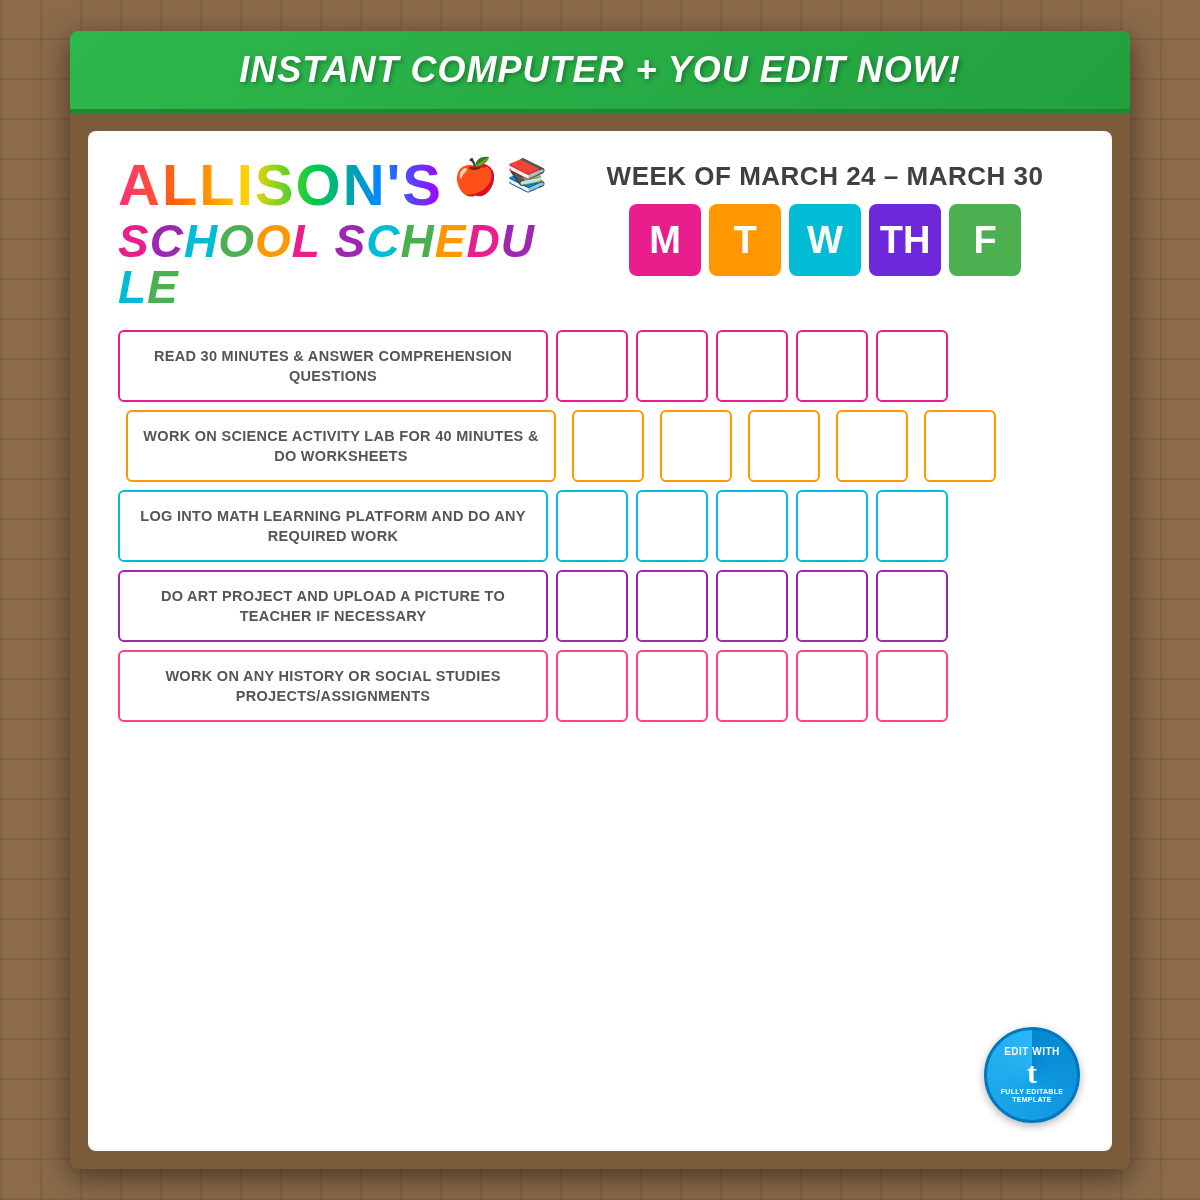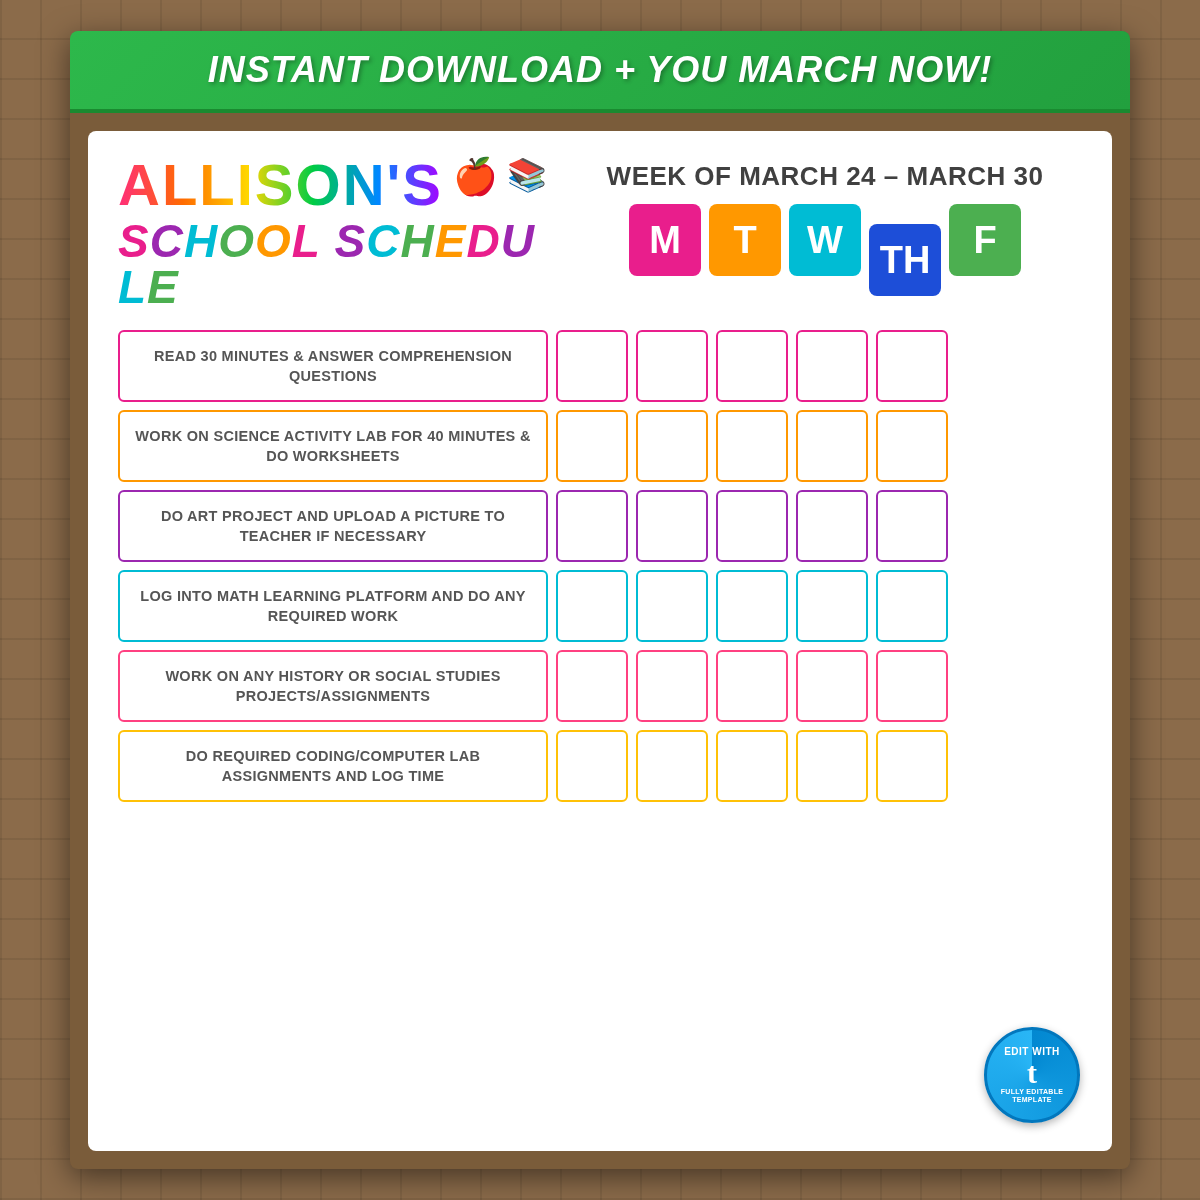--- a/index.html
+++ b/index.html
@@ -110,21 +110,21 @@
       align-items: center;
       justify-content: center;
       font-size: 38px;
       font-weight: 900;
       color: white;
       font-family: Arial Rounded MT Bold, Arial Black, Arial, sans-serif;
     }
     .day-m { background: #e91e8c; }
     .day-t { background: #FF9800; }
     .day-w { background: #00BCD4; }
-    .day-th { background: #1d4ed8; margin-top: 20px; }
+    .day-th { background: #6d28d9; }
     .day-f { background: #4CAF50; }
 
     .tasks-grid {
       display: flex;
       flex-direction: column;
       gap: 8px;
     }
     .task-row {
       display: flex;
       align-items: stretch;
@@ -154,41 +154,41 @@
     }
     .check-cell {
       width: 72px;
       height: 72px;
       border: 2.5px solid;
       border-radius: 6px;
       background: white;
     }
     
     .row-pink { border-color: #e91e8c; }
-    .row-orange { border-color: #FF9800; }
+    .row-orange { border-color: #FF9800; margin-left: 8px; }
     .row-teal { border-color: #00BCD4; }
     .row-purple { border-color: #9c27b0; }
     .row-cyan { border-color: #00ACC1; }
     .row-hotpink { border-color: #ff4081; }
     .row-gold { border-color: #FFC107; }
 
     .card-relative {
       position: relative;
     }
 
     .schedule-word-colored span {
       display: inline-block;
     }
   </style>
 </head>
 <body>
 
 <div class="outer-wrapper">
   <div class="banner">
-    <span class="banner-text">INSTANT DOWNLOAD + YOU MARCH NOW!</span>
+    <span class="banner-text">INSTANT COMPUTER + YOU EDIT NOW!</span>
   </div>
   <div class="main-card card-relative">
 
     <div class="header-row">
 
       <div class="title-block">
         <div class="allisons-line">
           <span class="allisons-text">ALLISON'S</span>
           <span class="apple-icon">🍎</span>
           <span class="books-icon">📚</span>
@@ -231,63 +231,53 @@
         <div class="task-cells">
           <div class="check-cell row-orange"></div>
           <div class="check-cell row-orange"></div>
           <div class="check-cell row-orange"></div>
           <div class="check-cell row-orange"></div>
           <div class="check-cell row-orange"></div>
         </div>
       </div>
 
       <div class="task-row">
+        <div class="task-label row-teal">LOG INTO MATH LEARNING PLATFORM AND DO ANY REQUIRED WORK</div>
+        <div class="task-cells">
+          <div class="check-cell row-teal"></div>
+          <div class="check-cell row-teal"></div>
+          <div class="check-cell row-teal"></div>
+          <div class="check-cell row-teal"></div>
+          <div class="check-cell row-teal"></div>
+        </div>
+      </div>
+
+      <div class="task-row">
         <div class="task-label row-purple">DO ART PROJECT AND UPLOAD A PICTURE TO TEACHER IF NECESSARY</div>
         <div class="task-cells">
           <div class="check-cell row-purple"></div>
           <div class="check-cell row-purple"></div>
           <div class="check-cell row-purple"></div>
           <div class="check-cell row-purple"></div>
           <div class="check-cell row-purple"></div>
         </div>
       </div>
 
-      <div class="task-row">
-        <div class="task-label row-teal">LOG INTO MATH LEARNING PLATFORM AND DO ANY REQUIRED WORK</div>
-        <div class="task-cells">
-          <div class="check-cell row-teal"></div>
-          <div class="check-cell row-teal"></div>
-          <div class="check-cell row-teal"></div>
-          <div class="check-cell row-teal"></div>
-          <div class="check-cell row-teal"></div>
-        </div>
-      </div>
-
 
       <div class="task-row">
         <div class="task-label row-hotpink">WORK ON ANY HISTORY OR SOCIAL STUDIES PROJECTS/ASSIGNMENTS</div>
         <div class="task-cells">
           <div class="check-cell row-hotpink"></div>
           <div class="check-cell row-hotpink"></div>
           <div class="check-cell row-hotpink"></div>
           <div class="check-cell row-hotpink"></div>
           <div class="check-cell row-hotpink"></div>
         </div>
       </div>
 
-      <div class="task-row">
-        <div class="task-label row-gold">DO REQUIRED CODING/COMPUTER LAB ASSIGNMENTS AND LOG TIME</div>
-        <div class="task-cells">
-          <div class="check-cell row-gold"></div>
-          <div class="check-cell row-gold"></div>
-          <div class="check-cell row-gold"></div>
-          <div class="check-cell row-gold"></div>
-          <div class="check-cell row-gold"></div>
-        </div>
-      </div>
 
     </div>
 
     <div style="position:absolute; right:32px; bottom:28px;">
       <div style="
         width:96px; height:96px;
         border-radius:50%;
         background: conic-gradient(#0288d1 0deg, #29b6f6 360deg);
         border: 3px solid #0277bd;
         display:flex; flex-direction:column; align-items:center; justify-content:center;

